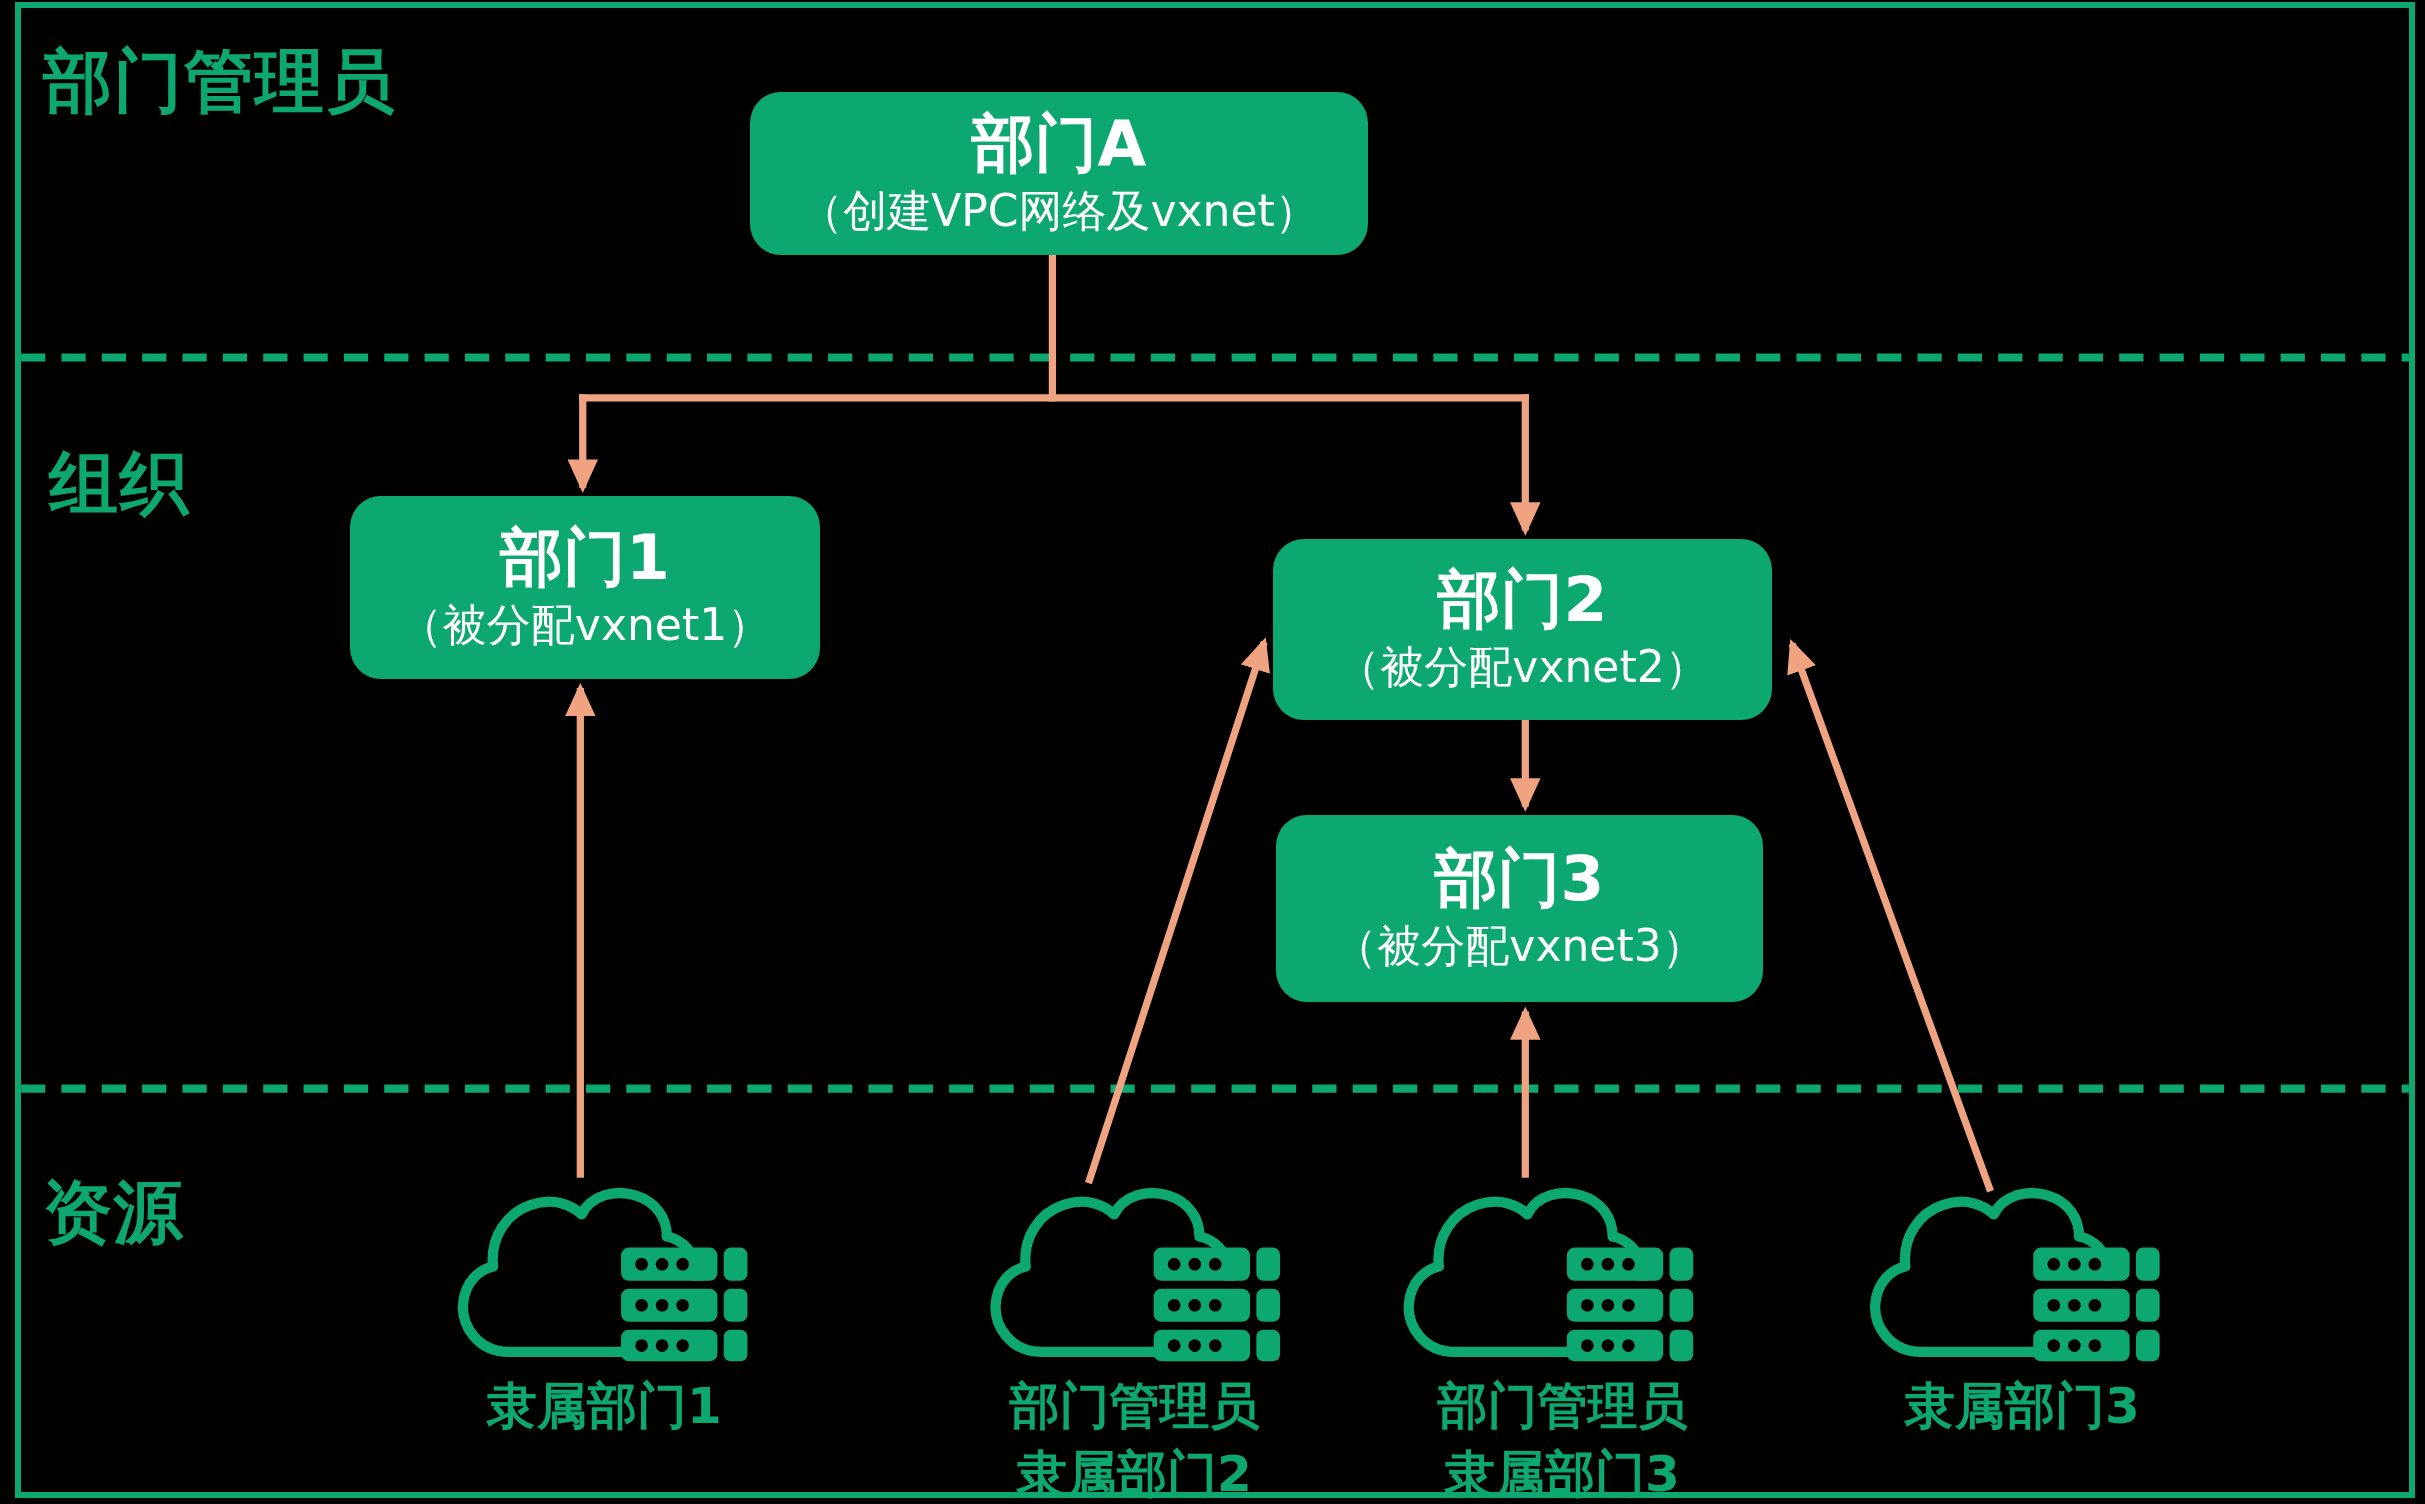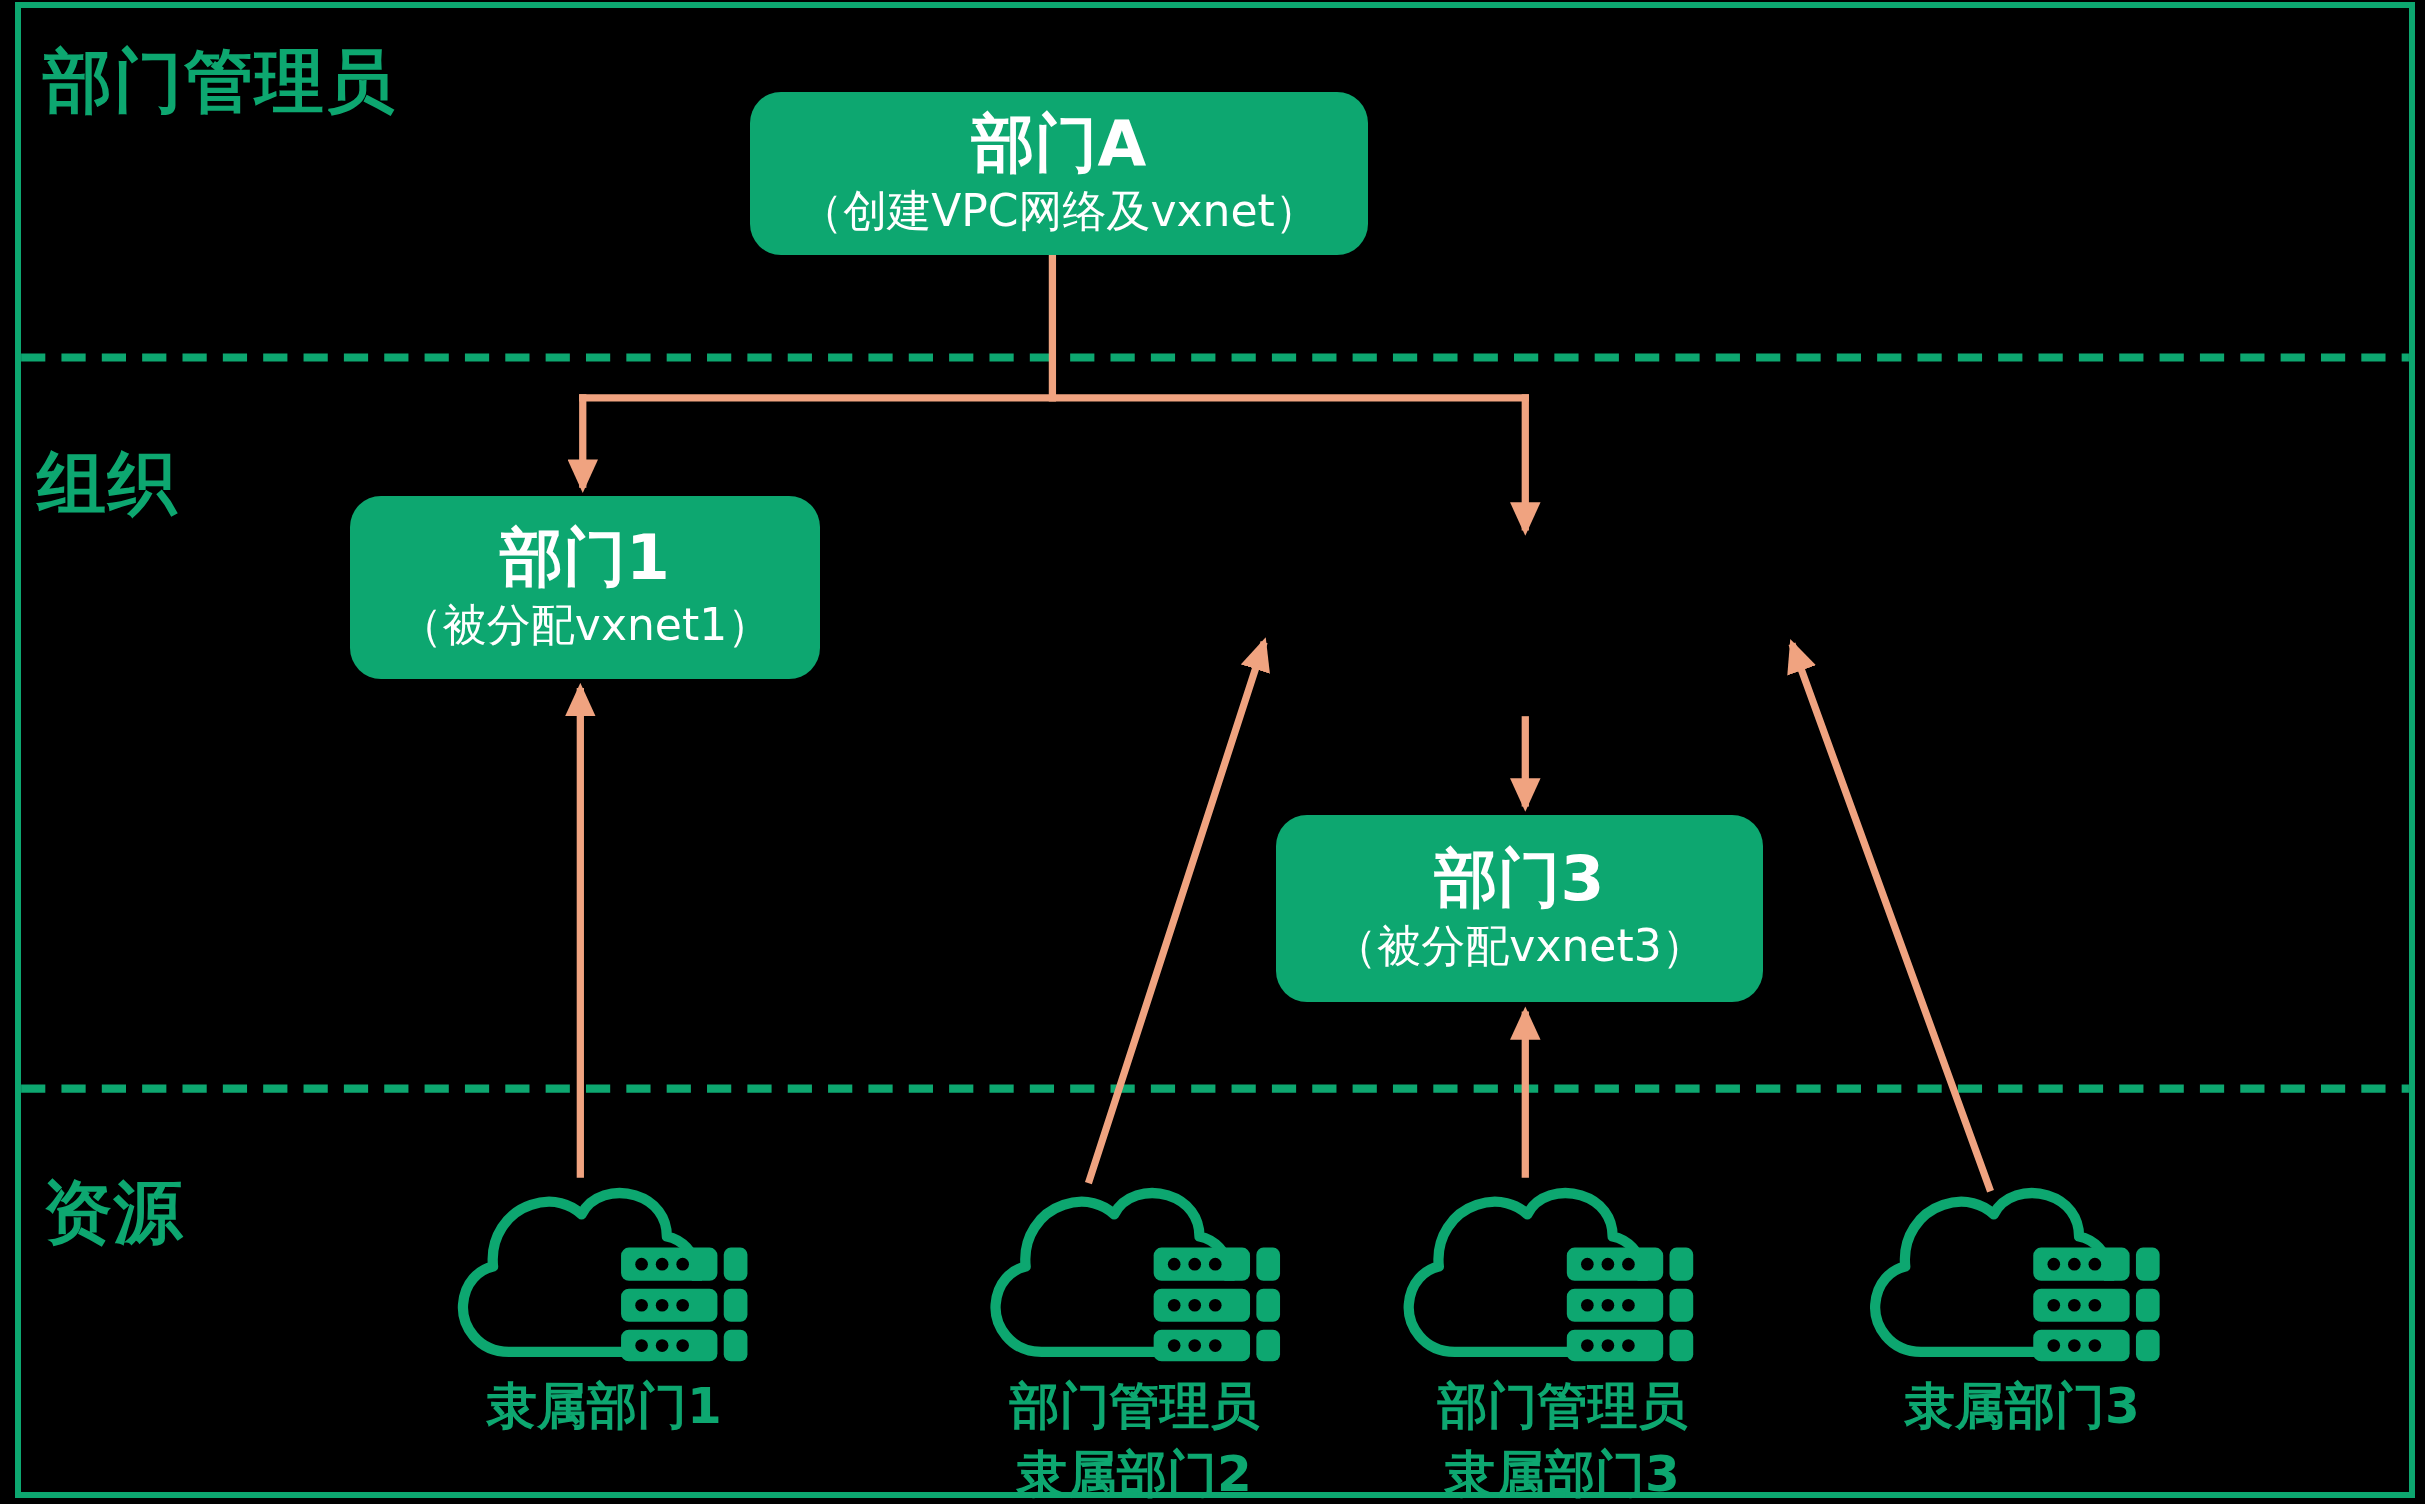--- a/index.html
+++ b/index.html
@@ -74,33 +74,37 @@
       <path d="M1890,1455 L1890,1258" marker-end="url(#ah)"></path>
     </g>
 
     <use href="#cloudres" x="558" y="1448" width="372" height="245"></use>
     <use href="#cloudres" x="1218" y="1448" width="372" height="245"></use>
     <use href="#cloudres" x="1730" y="1448" width="372" height="245"></use>
     <use href="#cloudres" x="2308" y="1448" width="372" height="245"></use>
   </svg>
 
   <div class="lane-label" style="left:43px;top:36px">部门管理员</div>
-  <div class="lane-label" style="left:37px;top:438px">组织</div>
+  <div class="lane-label" style="left:49px;top:438px">组织</div>
   <div class="lane-label" style="left:43px;top:1167px">资源</div>
 
   <div class="node" style="left:750px;top:92px;width:618px;height:163px">
     <div class="title">部门A</div>
     <div class="subtitle">（创建VPC网络及vxnet）</div>
   </div>
 
   <div class="node" style="left:350px;top:496px;width:470px;height:183px">
     <div class="title">部门1</div>
     <div class="subtitle">（被分配vxnet1）</div>
   </div>
 
+  <div class="node" style="left:1273px;top:539px;width:499px;height:181px">
+    <div class="title">部门2</div>
+    <div class="subtitle">（被分配vxnet2）</div>
+  </div>
 
   <div class="node" style="left:1276px;top:815px;width:487px;height:187px">
     <div class="title">部门3</div>
     <div class="subtitle">（被分配vxnet3）</div>
   </div>
 
   <div class="cloud-label" style="left:403px;top:1372px">
     <div>隶属部门1</div>
   </div>
   <div class="cloud-label" style="left:933px;top:1372px">

